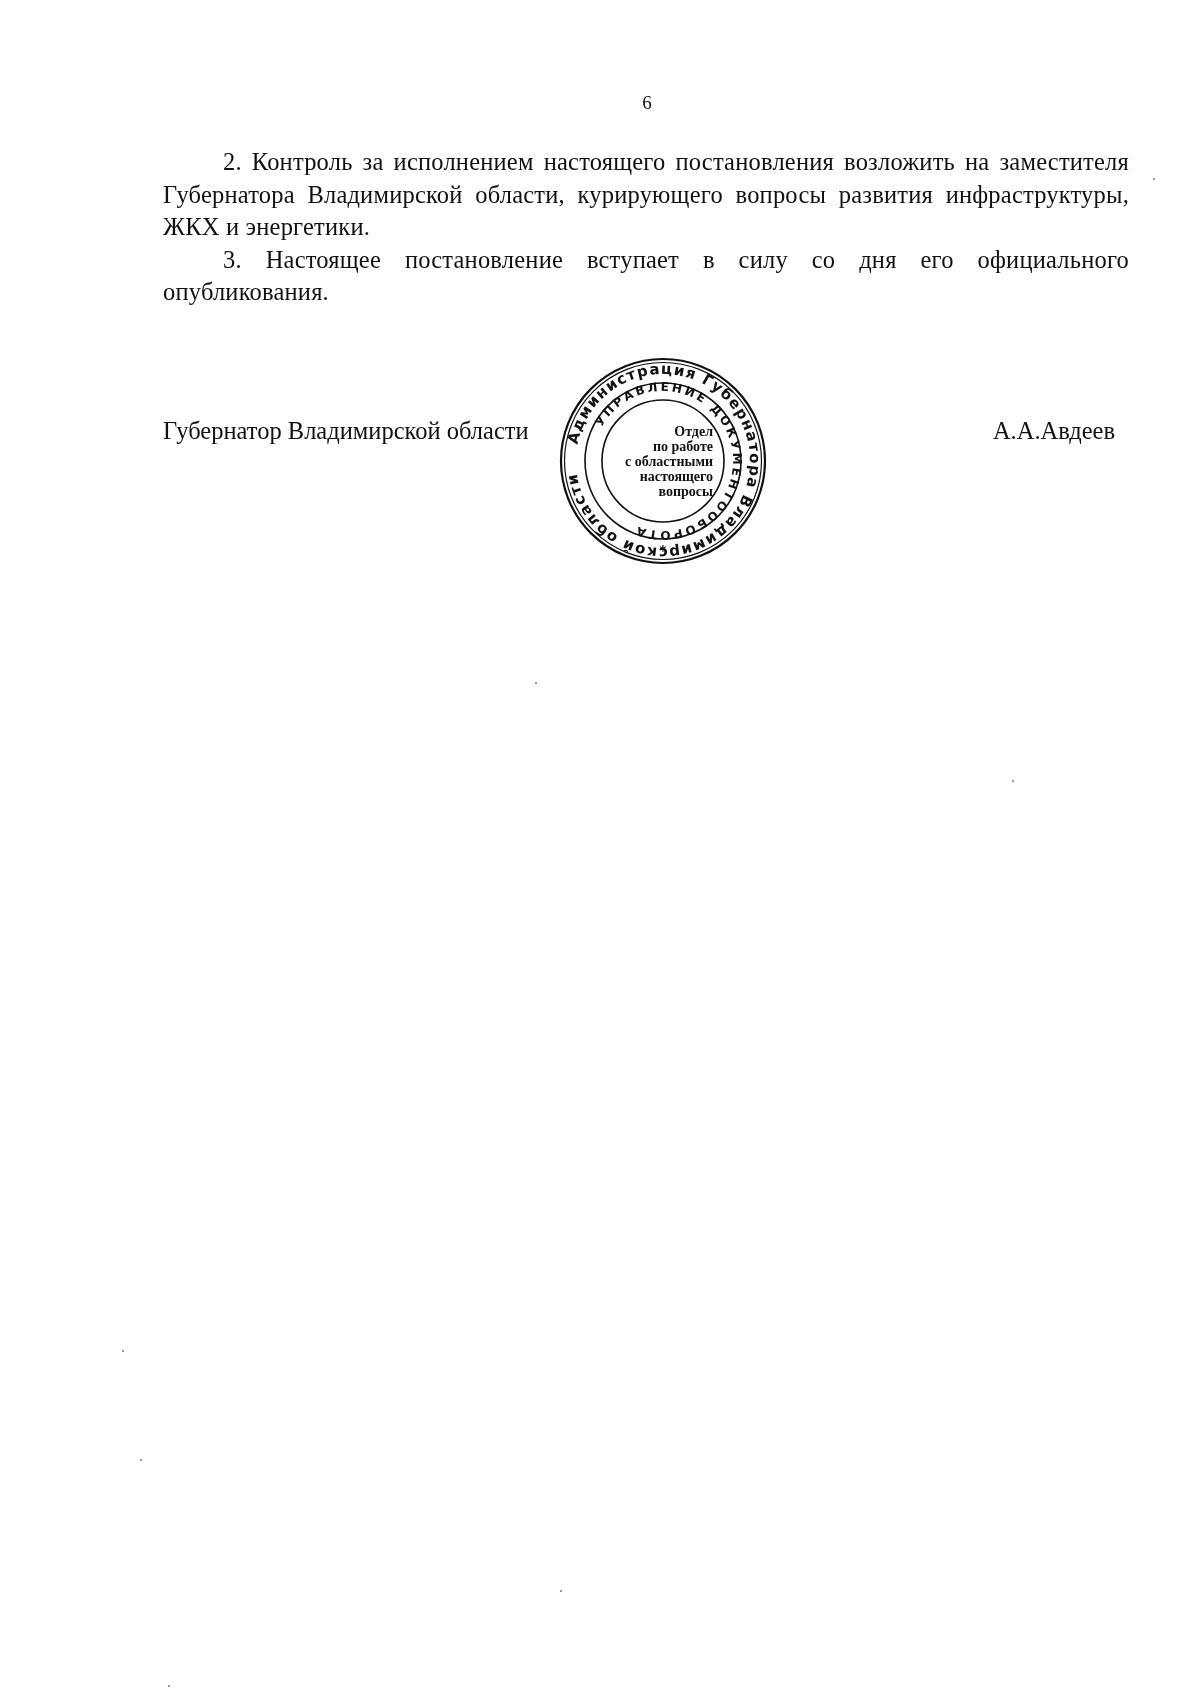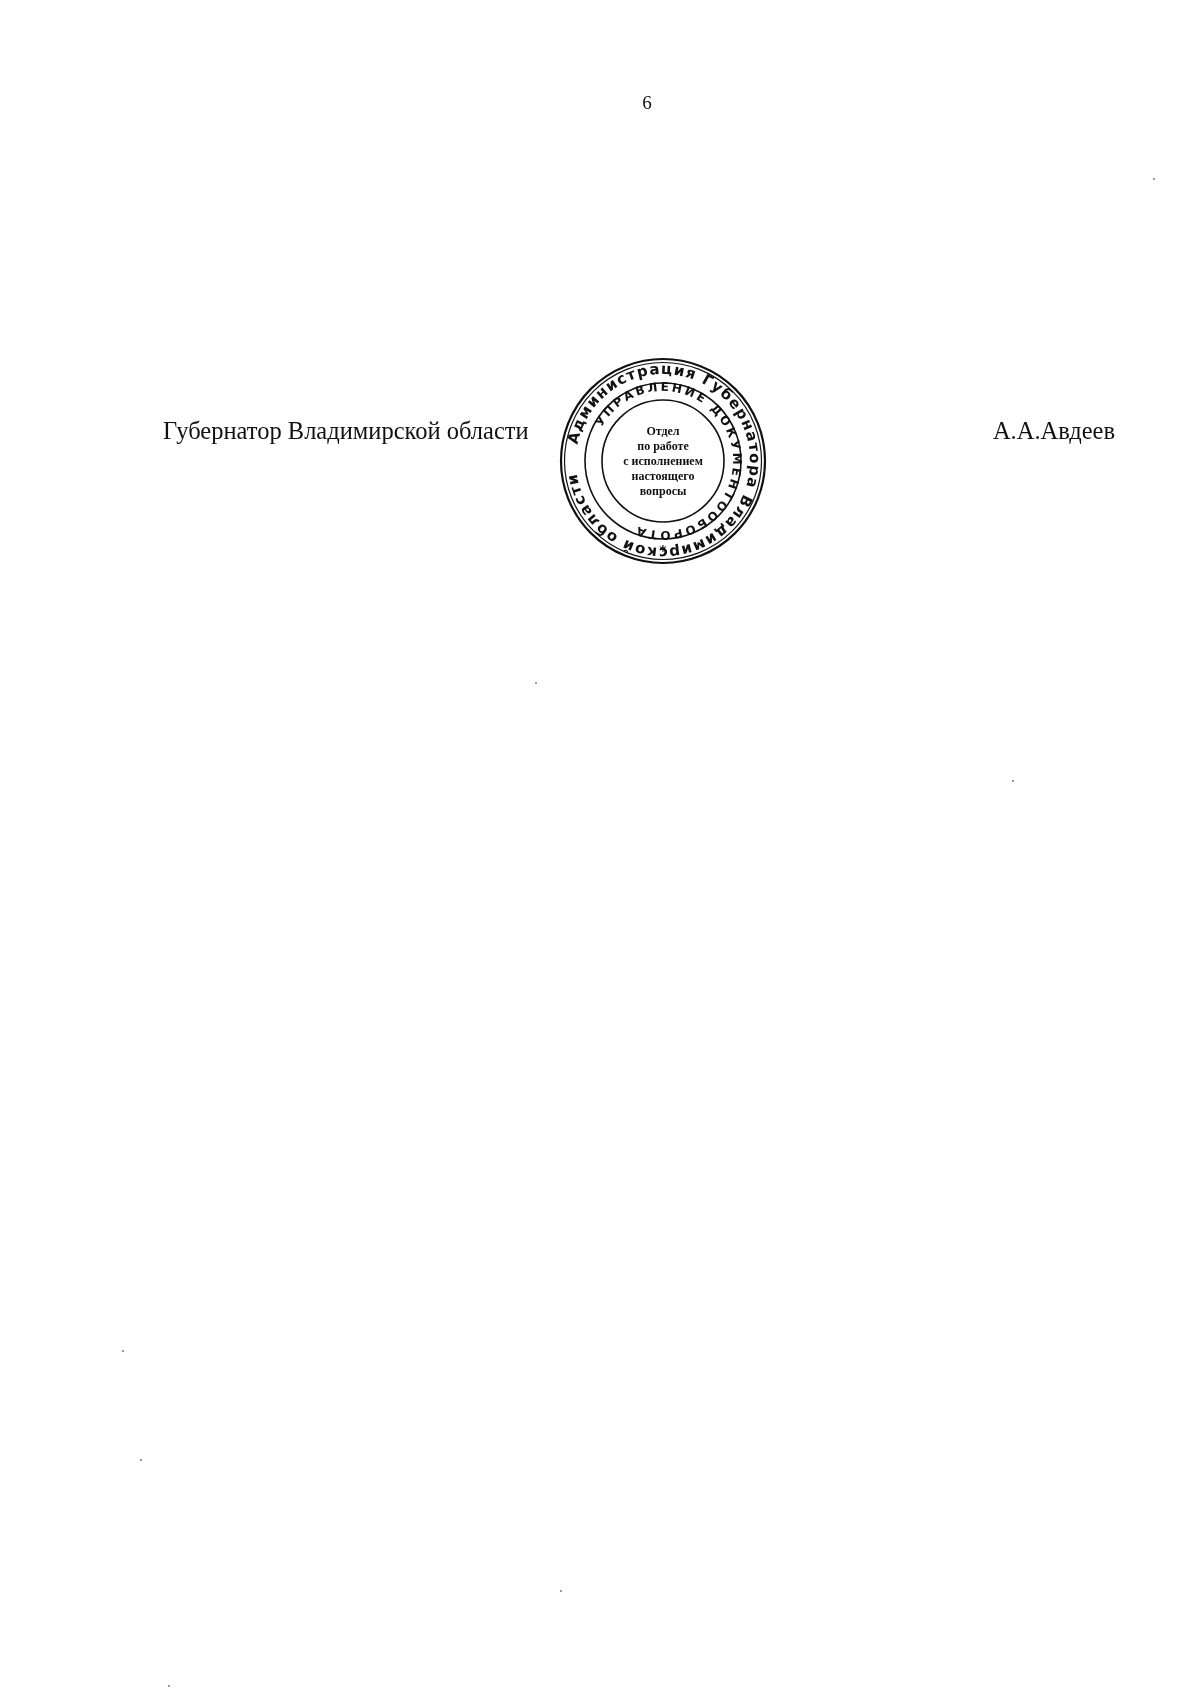--- a/index.html
+++ b/index.html
@@ -77,24 +77,24 @@
     .stamp svg {
       width: 210px;
       height: 210px;
       display: block;
     }
     .stamp-center {
       position: absolute;
       left: 55px;
       top: 68px;
       width: 100px;
-      text-align: center;
+      text-align: right;
       font-family: "Liberation Serif", serif;
       font-weight: bold;
-      font-size: 12px;
+      font-size: 14px;
       line-height: 15px;
       color: #111111;
     }
     .stamp-center div {
       white-space: nowrap;
     }
     .speck {
       position: absolute;
       width: 2px;
       height: 2px;
@@ -102,20 +102,22 @@
     }
   </style>
 </head>
 <body>
 
 <div class="page">
 
   <div class="page-number">6</div>
 
   <div class="body-text">
+    <p class="para"><span>2.</span>&nbsp;<span>Контроль за исполнением настоящего постановления возложить на заместителя Губернатора Владимирской области, курирующего вопросы развития инфраструктуры, ЖКХ и энергетики.</span></p>
+    <p class="para"><span>3.</span>&nbsp;<span>Настоящее постановление вступает в силу со дня его официального опубликования.</span></p>
   </div>
 
   <div class="signature-row">
     <span class="signature-title">Губернатор Владимирской области</span>
     <span class="signature-name">А.А.Авдеев</span>
   </div>
 
   <div class="stamp">
     <svg viewBox="0 0 210 210" xmlns="http://www.w3.org/2000/svg">
       <defs>
@@ -130,21 +132,21 @@
         <textPath href="#outerArc" startOffset="3%">Администрация Губернатора Владимирской области</textPath>
       </text>
       <text x="105" y="199" text-anchor="middle" font-family="DejaVu Sans, sans-serif" font-weight="bold" font-size="14" fill="#111">*</text>
       <text font-family="DejaVu Sans, sans-serif" font-weight="bold" font-size="12" fill="#111" letter-spacing="2.6">
         <textPath href="#innerArc" startOffset="8%">УПРАВЛЕНИЕ ДОКУМЕНТООБОРОТА</textPath>
       </text>
     </svg>
     <div class="stamp-center">
       <div>Отдел</div>
       <div>по работе</div>
-      <div>с исполнением</div>
+      <div>с областными</div>
       <div>настоящего</div>
       <div>вопросы</div>
     </div>
   </div>
 
   <div class="speck" style="left:1153px;top:178px;"></div>
   <div class="speck" style="left:535px;top:682px;"></div>
   <div class="speck" style="left:1012px;top:780px;"></div>
   <div class="speck" style="left:122px;top:1350px;"></div>
   <div class="speck" style="left:140px;top:1459px;"></div>

